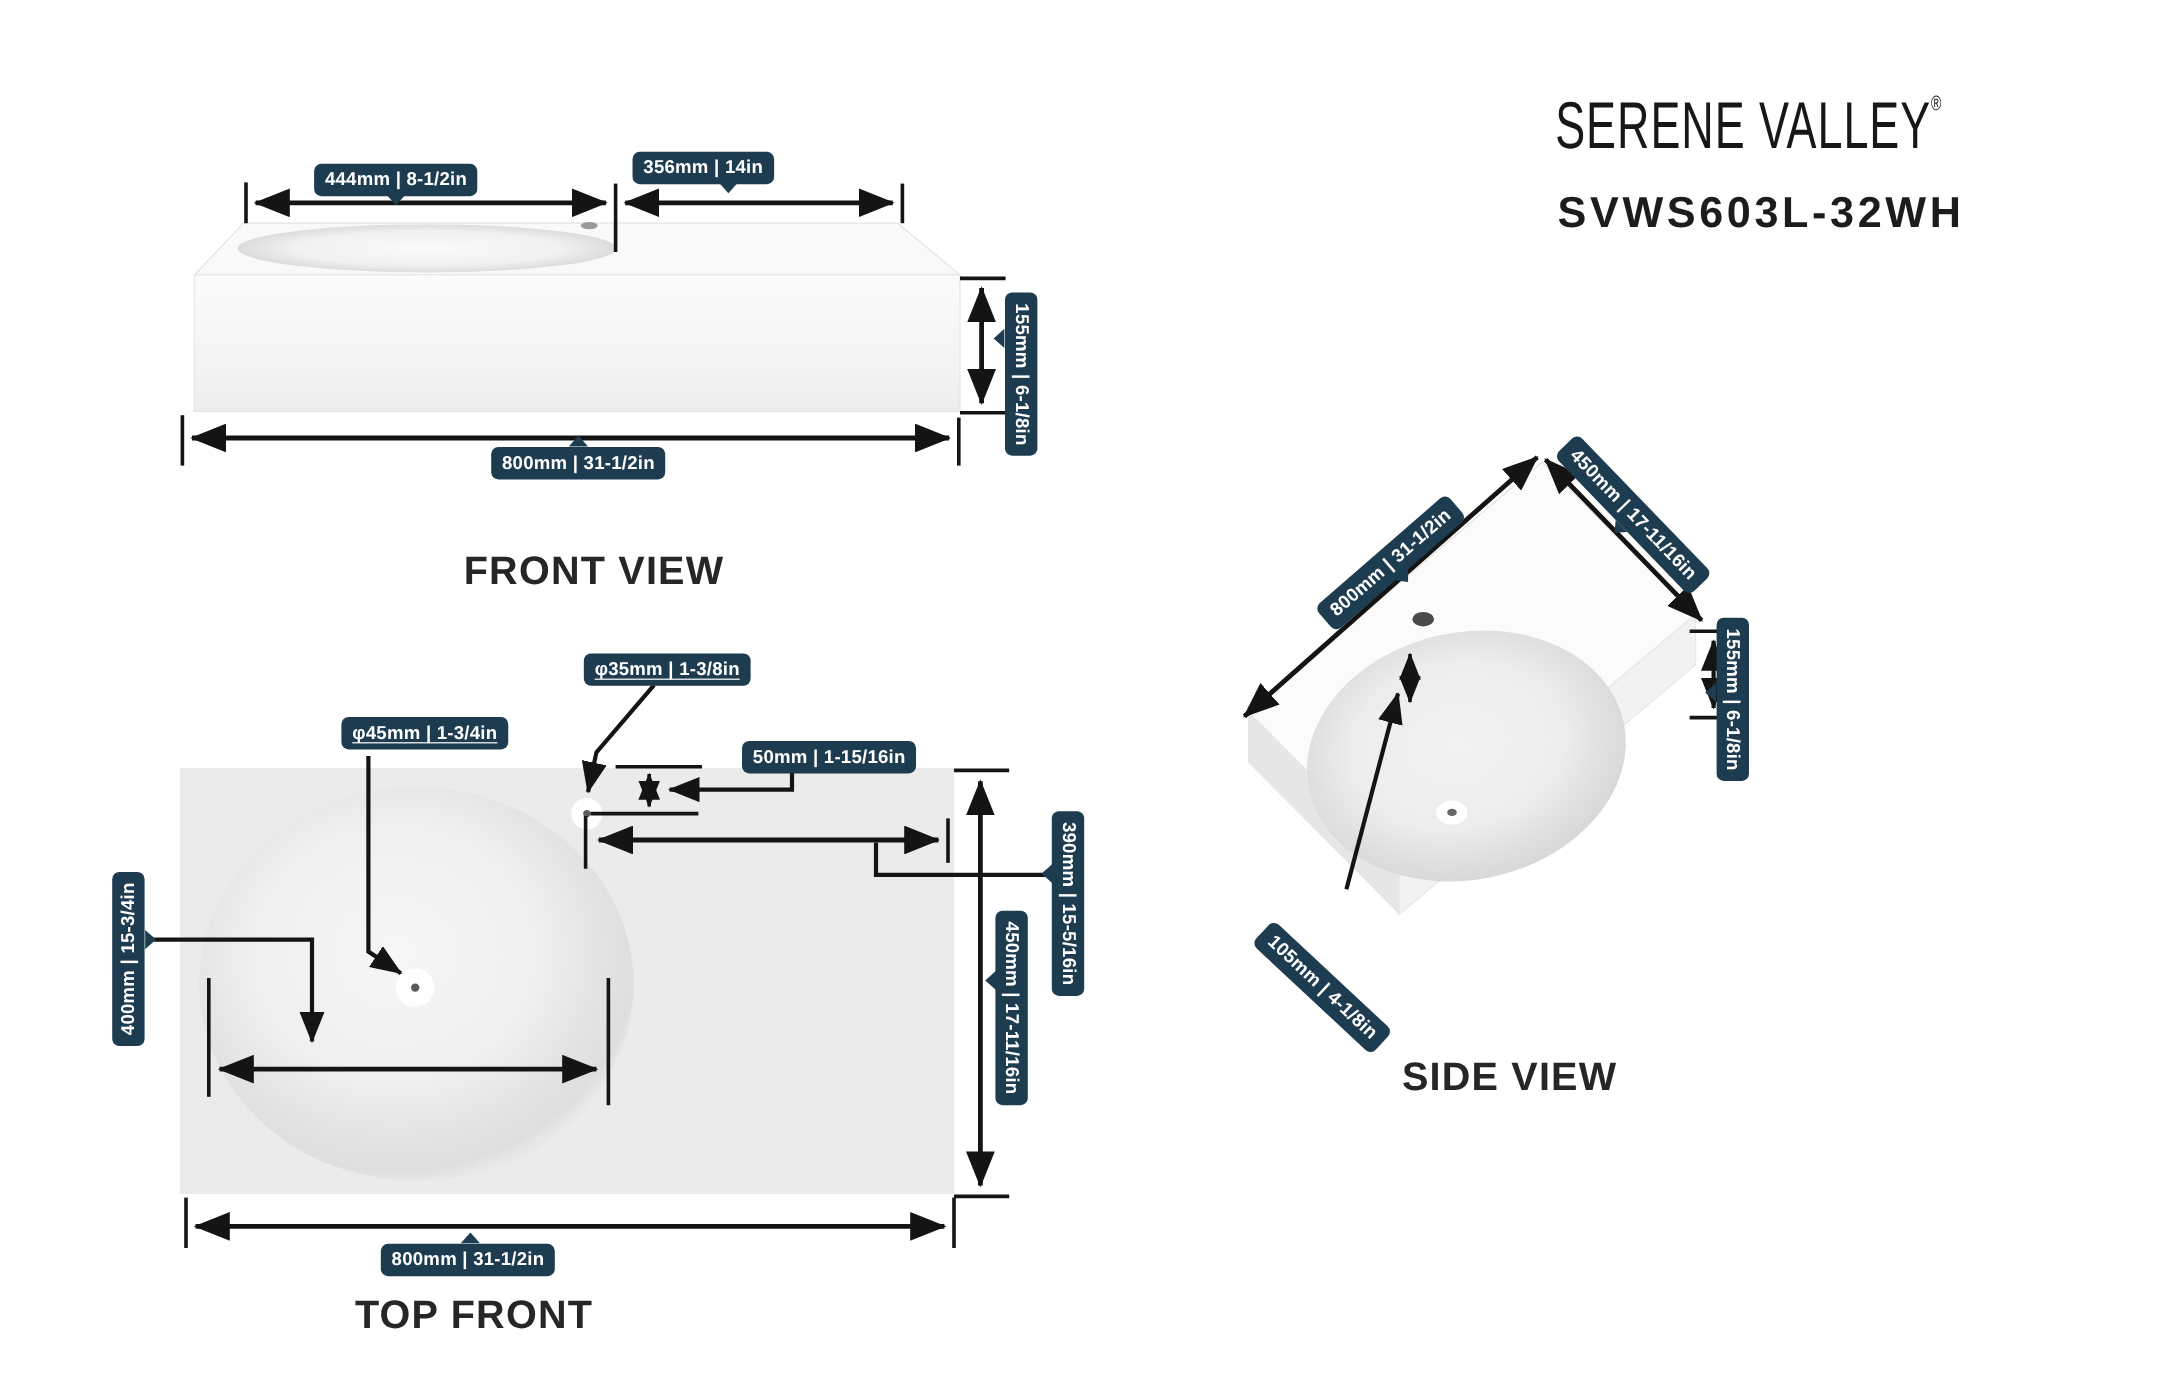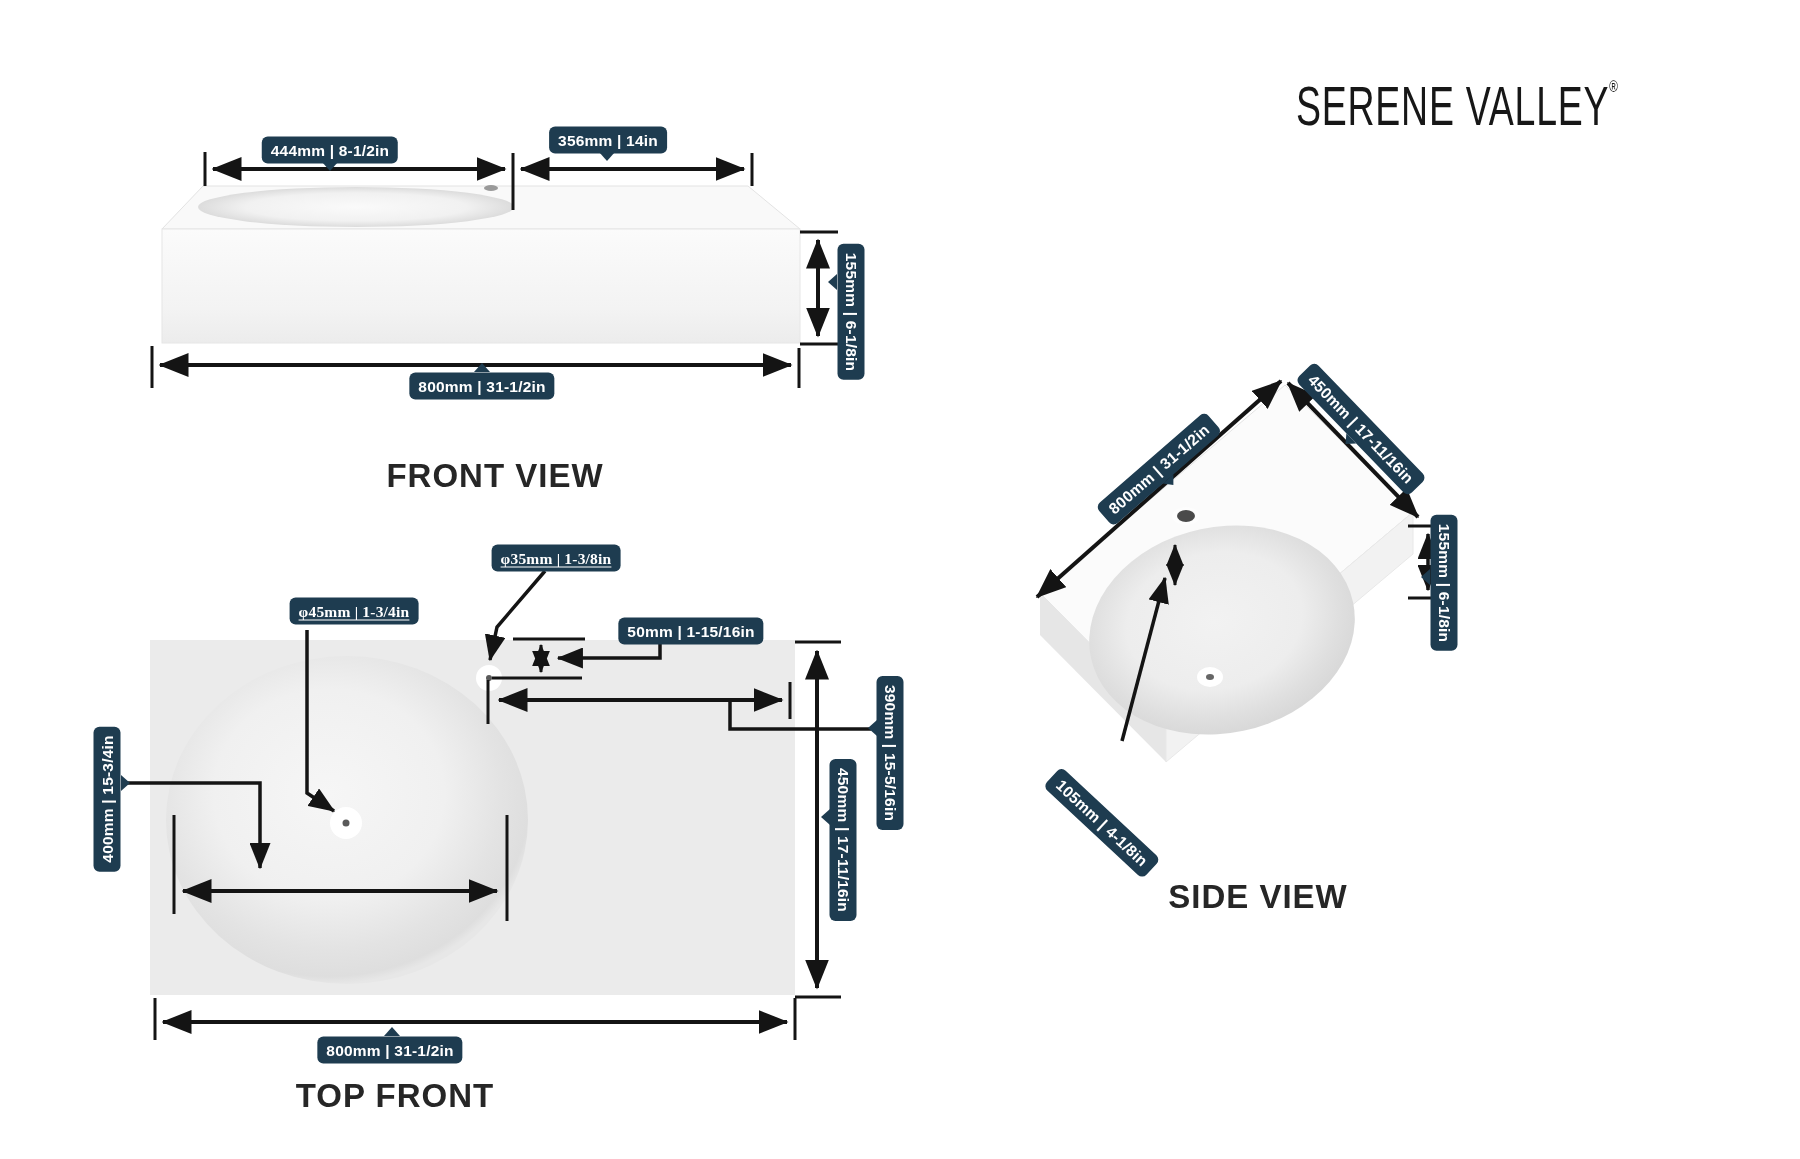--- a/index.html
+++ b/index.html
@@ -13,21 +13,21 @@
           font-family:"Liberation Sans",sans-serif;}
   #drawing{position:absolute;left:0;top:0;}
   .badge{position:absolute;transform:translate(-50%,-50%);background:var(--navy);color:var(--badge-text);
          font-family:"Liberation Sans",sans-serif;font-weight:bold;font-size:15.5px;line-height:27px;
          height:27px;padding:0 9px;border-radius:6px;white-space:nowrap;letter-spacing:.2px;z-index:3;}
   .badge.r90{transform:translate(-50%,-50%) rotate(90deg);}
   .badge.rm90{transform:translate(-50%,-50%) rotate(-90deg);}
   .badge.rm41{transform:translate(-50%,-50%) rotate(-41deg);}
   .badge.r46{transform:translate(-50%,-50%) rotate(46deg);}
   .badge.r43{transform:translate(-50%,-50%) rotate(43deg);}
-  .badge.ul{text-decoration:underline;text-underline-offset:3px;font-family:Liberation Serif, serif;}
+  .badge.ul{text-decoration:underline;text-underline-offset:3px;}
   .tail-bottom::after{content:"";position:absolute;left:50%;bottom:-8px;margin-left:-7px;width:0;height:0;
          border-left:7px solid transparent;border-right:7px solid transparent;border-top:8px solid var(--navy);}
   .ptr{position:absolute;width:0;height:0;z-index:2;}
   .ptr-down{border-left:8px solid transparent;border-right:8px solid transparent;border-top:9px solid var(--navy);}
   .ptr-up{border-left:8px solid transparent;border-right:8px solid transparent;border-bottom:9px solid var(--navy);}
   .ptr-left{border-top:8px solid transparent;border-bottom:8px solid transparent;border-right:9px solid var(--navy);}
   .ptr-right{border-top:8px solid transparent;border-bottom:8px solid transparent;border-left:9px solid var(--navy);}
   .view-title{position:absolute;transform:translateX(-50%);font-weight:bold;font-size:33px;line-height:1.1;
          color:var(--title);letter-spacing:1px;white-space:nowrap;z-index:3;text-align:center;}
   .logo{position:absolute;left:1296px;top:74px;font-size:48px;font-weight:400;color:#171717;
@@ -148,21 +148,21 @@
         <path d="M1122,741 L1165,578" stroke-width="3.5" marker-end="url(#mA)"></path>
       </g>
       <g stroke="#141414" stroke-width="3">
         <path d="M1408,526 H1446"></path>
           <path d="M1408,598 H1446"></path>
       </g>
     </g>
   </svg>
 
   <div class="badge" style="left:330px;top:150px">444mm | 8-1/2in</div>
-  <div class="badge" style="left:608px;top:140px">356mm | 14in</div>
+  <div class="badge" style="left:586px;top:140px">356mm | 14in</div>
   <div class="badge r90" style="left:851px;top:312px">155mm | 6-1/8in</div>
   <div class="badge" style="left:482px;top:386px">800mm | 31-1/2in</div>
 
   <div class="badge ul" style="left:354px;top:611px">φ45mm | 1-3/4in</div>
   <div class="badge ul" style="left:556px;top:558px">φ35mm | 1-3/8in</div>
   <div class="badge" style="left:691px;top:631px">50mm | 1-15/16in</div>
   <div class="badge r90" style="left:890px;top:753px">390mm | 15-5/16in</div>
   <div class="badge r90" style="left:843px;top:840px">450mm | 17-11/16in</div>
   <div class="badge rm90" style="left:107px;top:799px">400mm | 15-3/4in</div>
   <div class="badge" style="left:390px;top:1050px">800mm | 31-1/2in</div>
@@ -181,14 +181,15 @@
   <div class="ptr ptr-left" style="left:821px;top:809px"></div>
   <div class="ptr ptr-right" style="left:121px;top:775px"></div>
   <div class="ptr ptr-up" style="left:384px;top:1027px"></div>
   <div class="ptr ptr-left" style="left:1421px;top:569px"></div>
 
   <div class="view-title" style="left:495px;top:458px">FRONT VIEW</div>
   <div class="view-title" style="left:395px;top:1078px">TOP FRONT</div>
   <div class="view-title" style="left:1258px;top:879px">SIDE VIEW</div>
 
   <div class="logo"><span>SERENE VALLEY</span><sup>®</sup></div>
+  <div class="model">SVWS603L-32WH</div>
 
 </div>
 
 </body></html>

